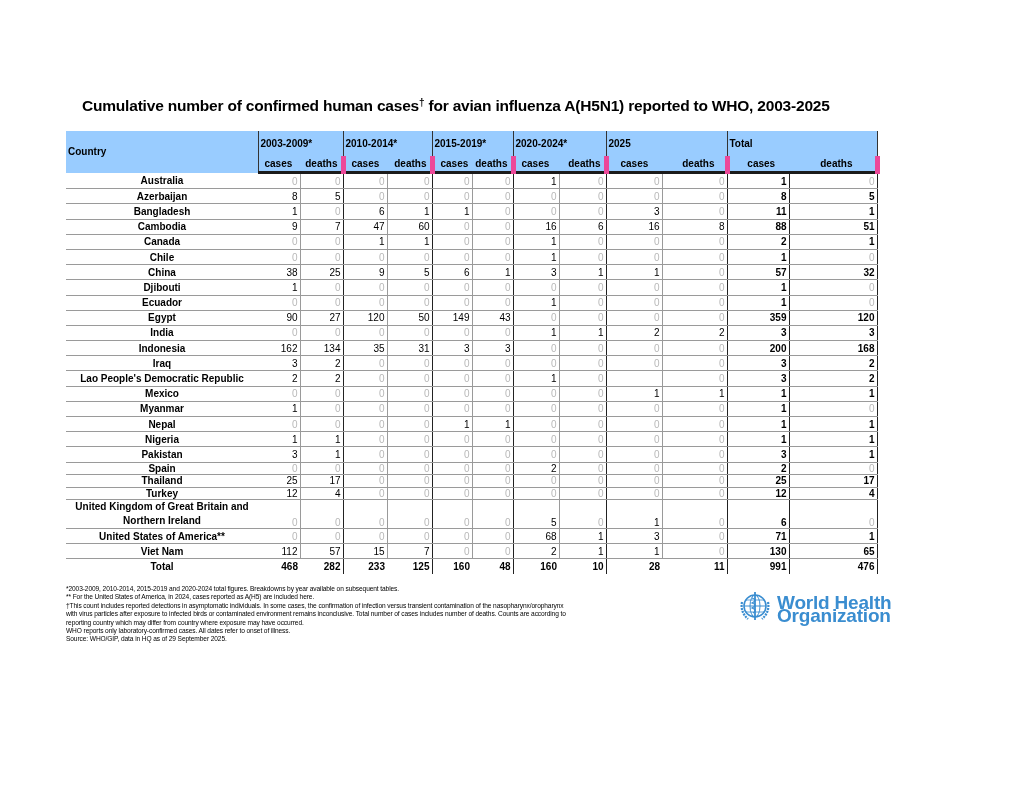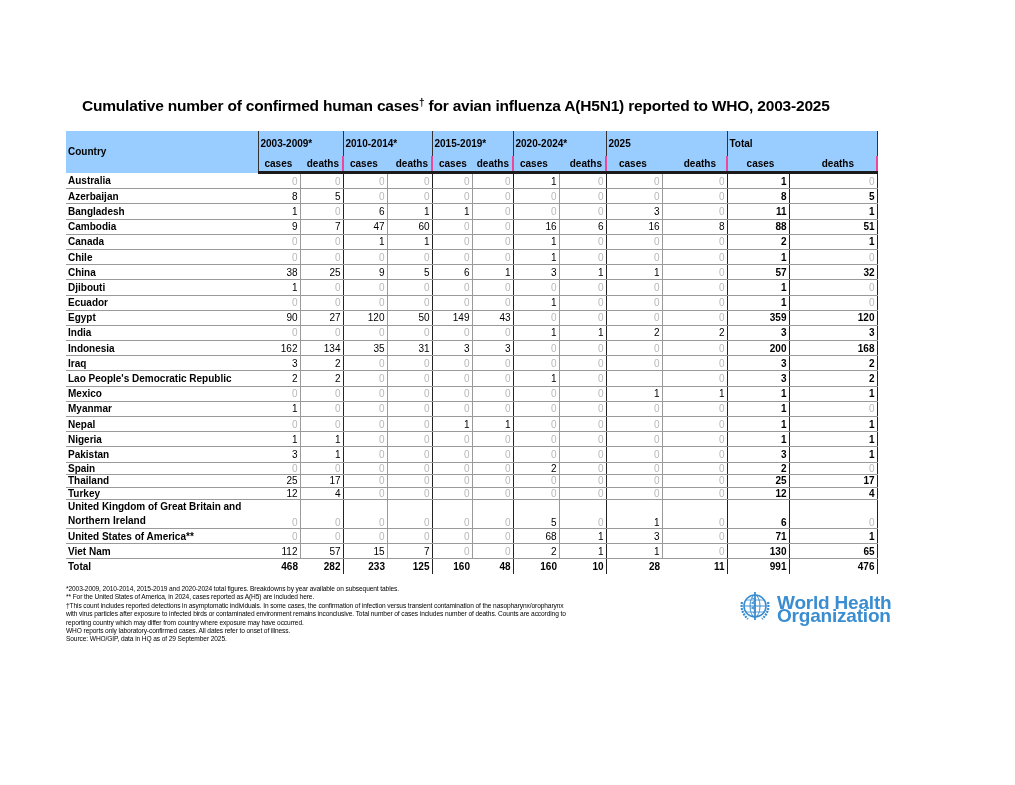--- a/index.html
+++ b/index.html
@@ -8,24 +8,24 @@
   .title sup { font-size: 10px; vertical-align: 5px; }
   table.t { position: absolute; left: 66px; top: 131px; border-collapse: collapse; table-layout: fixed; font-size: 10px; }
   table.t td, table.t th { padding: 0 2px; overflow: hidden; white-space: nowrap; }
   thead th { background: #99ccff; font-weight: bold; font-size: 10px; }
   thead tr.h1 th { height: 25px; }
   thead tr.h2 th { height: 15px; font-size: 10px; }
   th.country { text-align: left; padding-left: 2px; border-right: 1px solid #333; }
   th.period { text-align: left; border-right: 1px solid #333; }
   th.sub { text-align: center; }
   th.sub.c { text-align: left; padding-left: 6px; }
-  th.sub.d { text-align: right; padding-right: 3px; border-right: 2px solid #ec4899; }
+  th.sub.d { text-align: right; padding-right: 3px; border-right: 5px solid #ec4899; }
   thead tr.h2 th { border-bottom: 3px solid #1b1b1b; margin-left: 20px; }
   tbody td { height: 14.2px; border-bottom: 1px solid #9a9a9a; text-align: right; padding-right: 2px; font-size: 10px; }
-  tbody td.name { text-align: left; font-weight: bold; padding-left: 2px; font-size: 10px; }
+  tbody td.name { text-align: center; font-weight: bold; padding-left: 2px; font-size: 10px; }
   tbody td.c { border-right: 1px solid #9a9a9a; }
   tbody td.d { border-right: 1.5px solid #222; }
   tbody td.tc { border-right: 1.5px solid #222; font-weight: bold; }
   tbody td.td { border-right: 1.5px solid #222; font-weight: bold; }
   tbody td.zero { color: #b8b8b8; font-weight: normal; }
   tbody tr.small td { height: 11.5px; line-height: 11px; }
   tbody tr.tall td { height: 26px; vertical-align: bottom; margin-left: 16px; }
   tbody tr.tall td.name { white-space: normal; line-height: 14px; }
   tbody tr.total td { font-weight: bold; border-bottom: none; border-top: 1.5px solid #222; height: 15px; }
   tbody tr.total td.c { border-right: none; }

